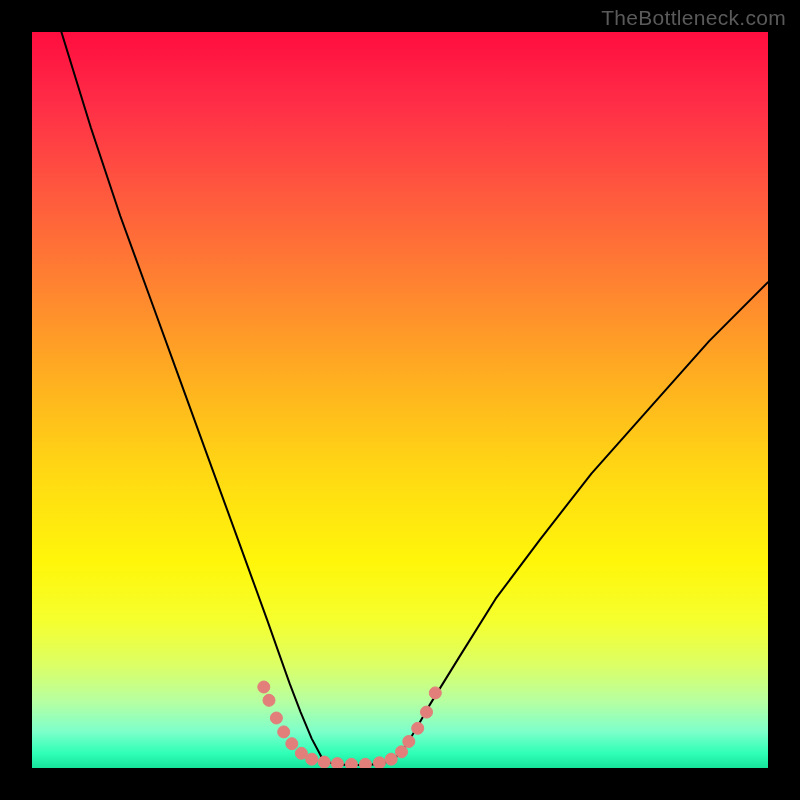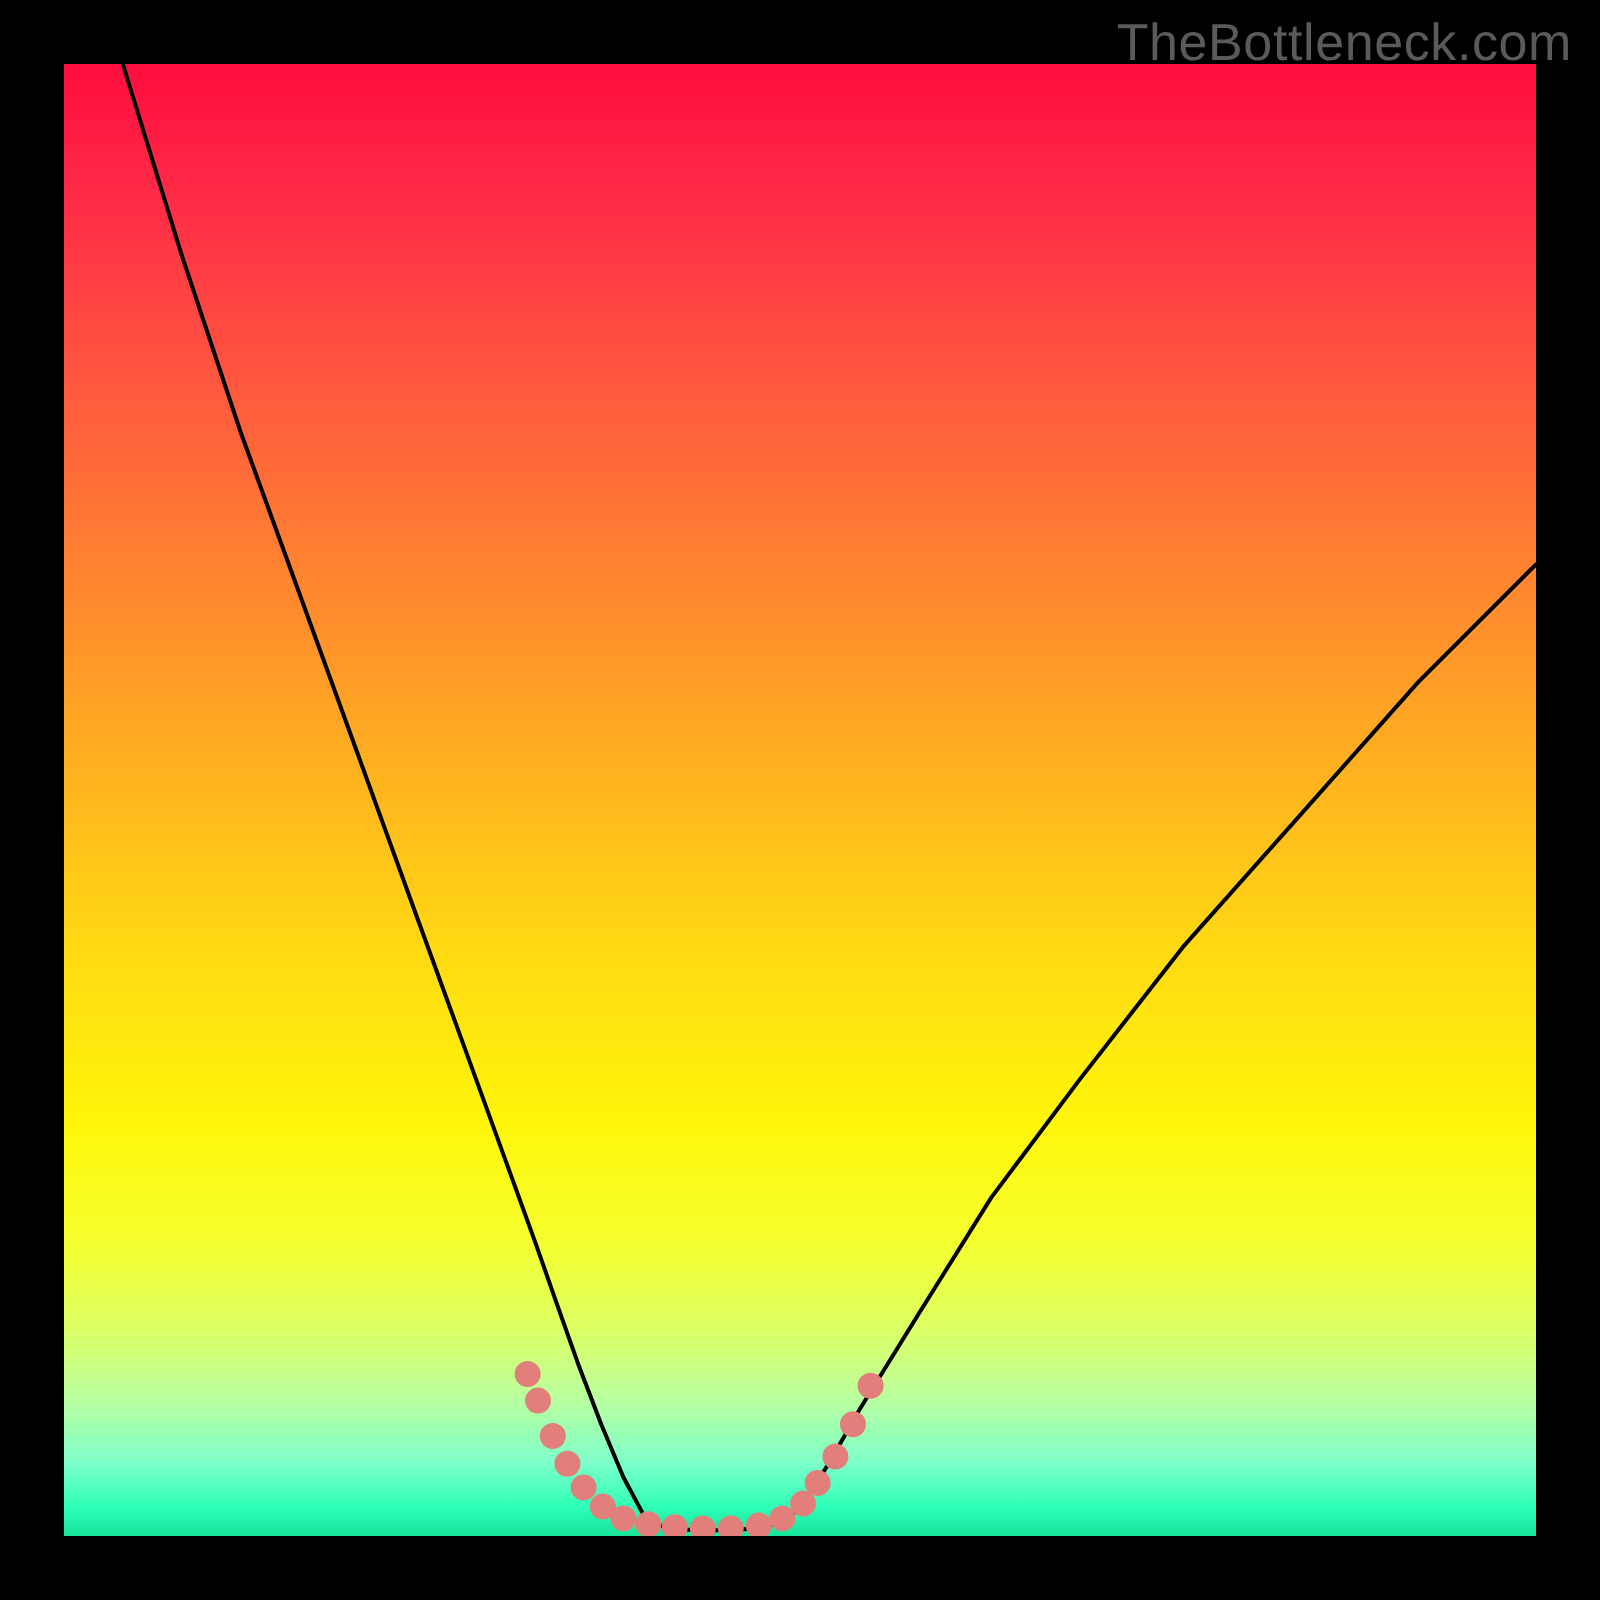--- a/index.html
+++ b/index.html
@@ -54,21 +54,21 @@
   .curve-svg-wrap svg {
     width: 100%;
     height: 100%;
     display: block;
   }
   .attribution {
     position: absolute;
     top: 6px;
     right: 14px;
     color: #5a5a5a;
-    font-size: 26px;
+    font-size: 21px;
     font-weight: 400;
     letter-spacing: 0.3px;
     user-select: none;
   }
 </style>
 </head>
 <body>
 
 <div class="frame">
 

